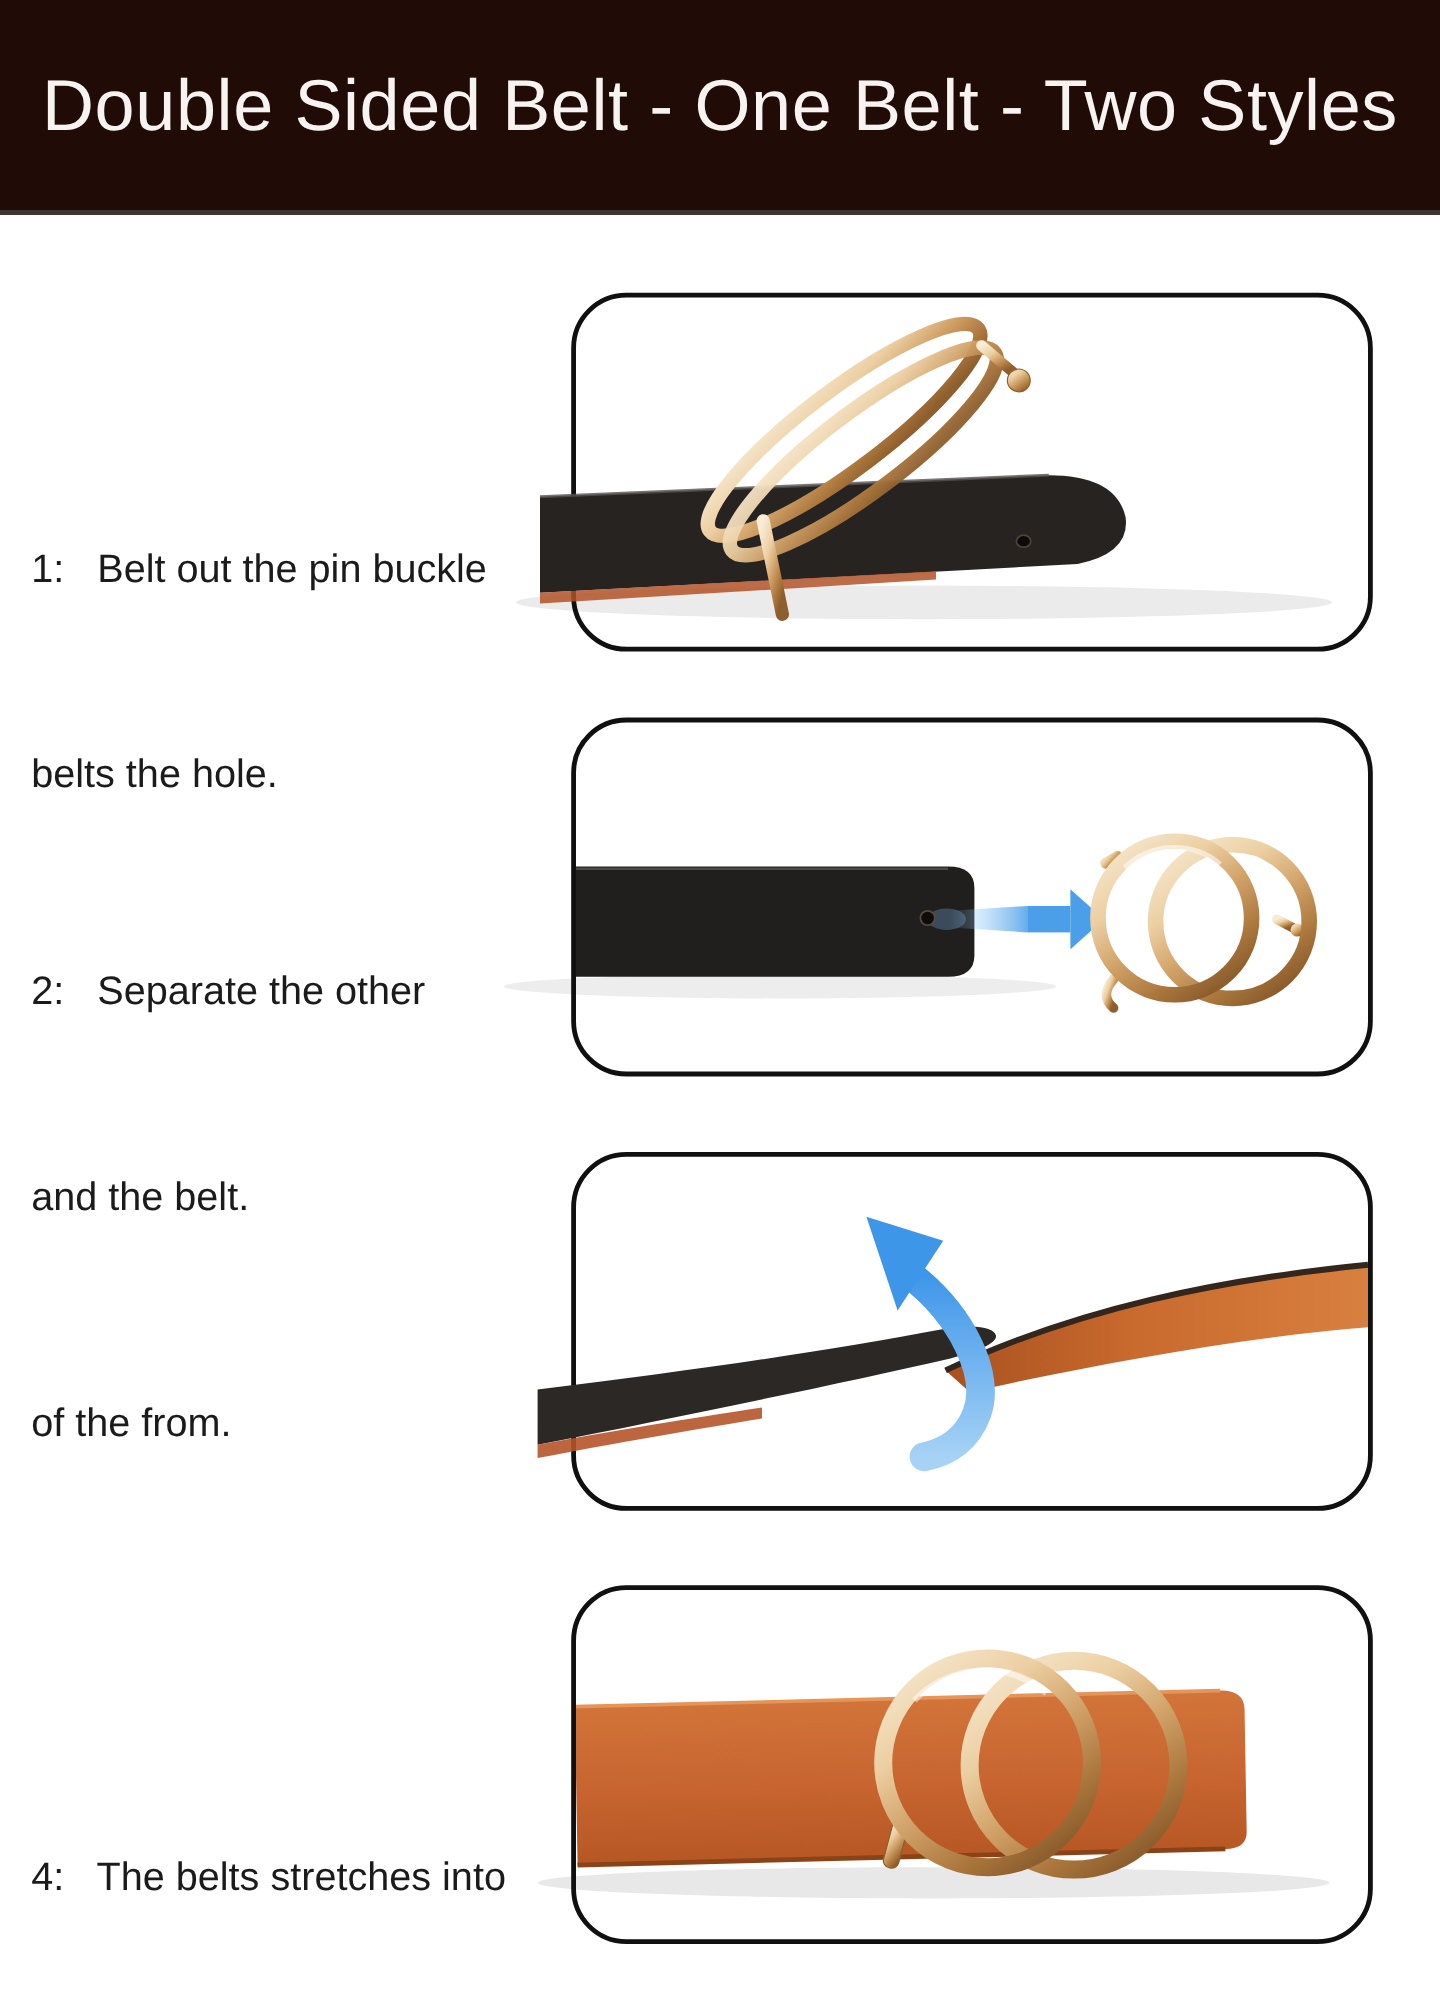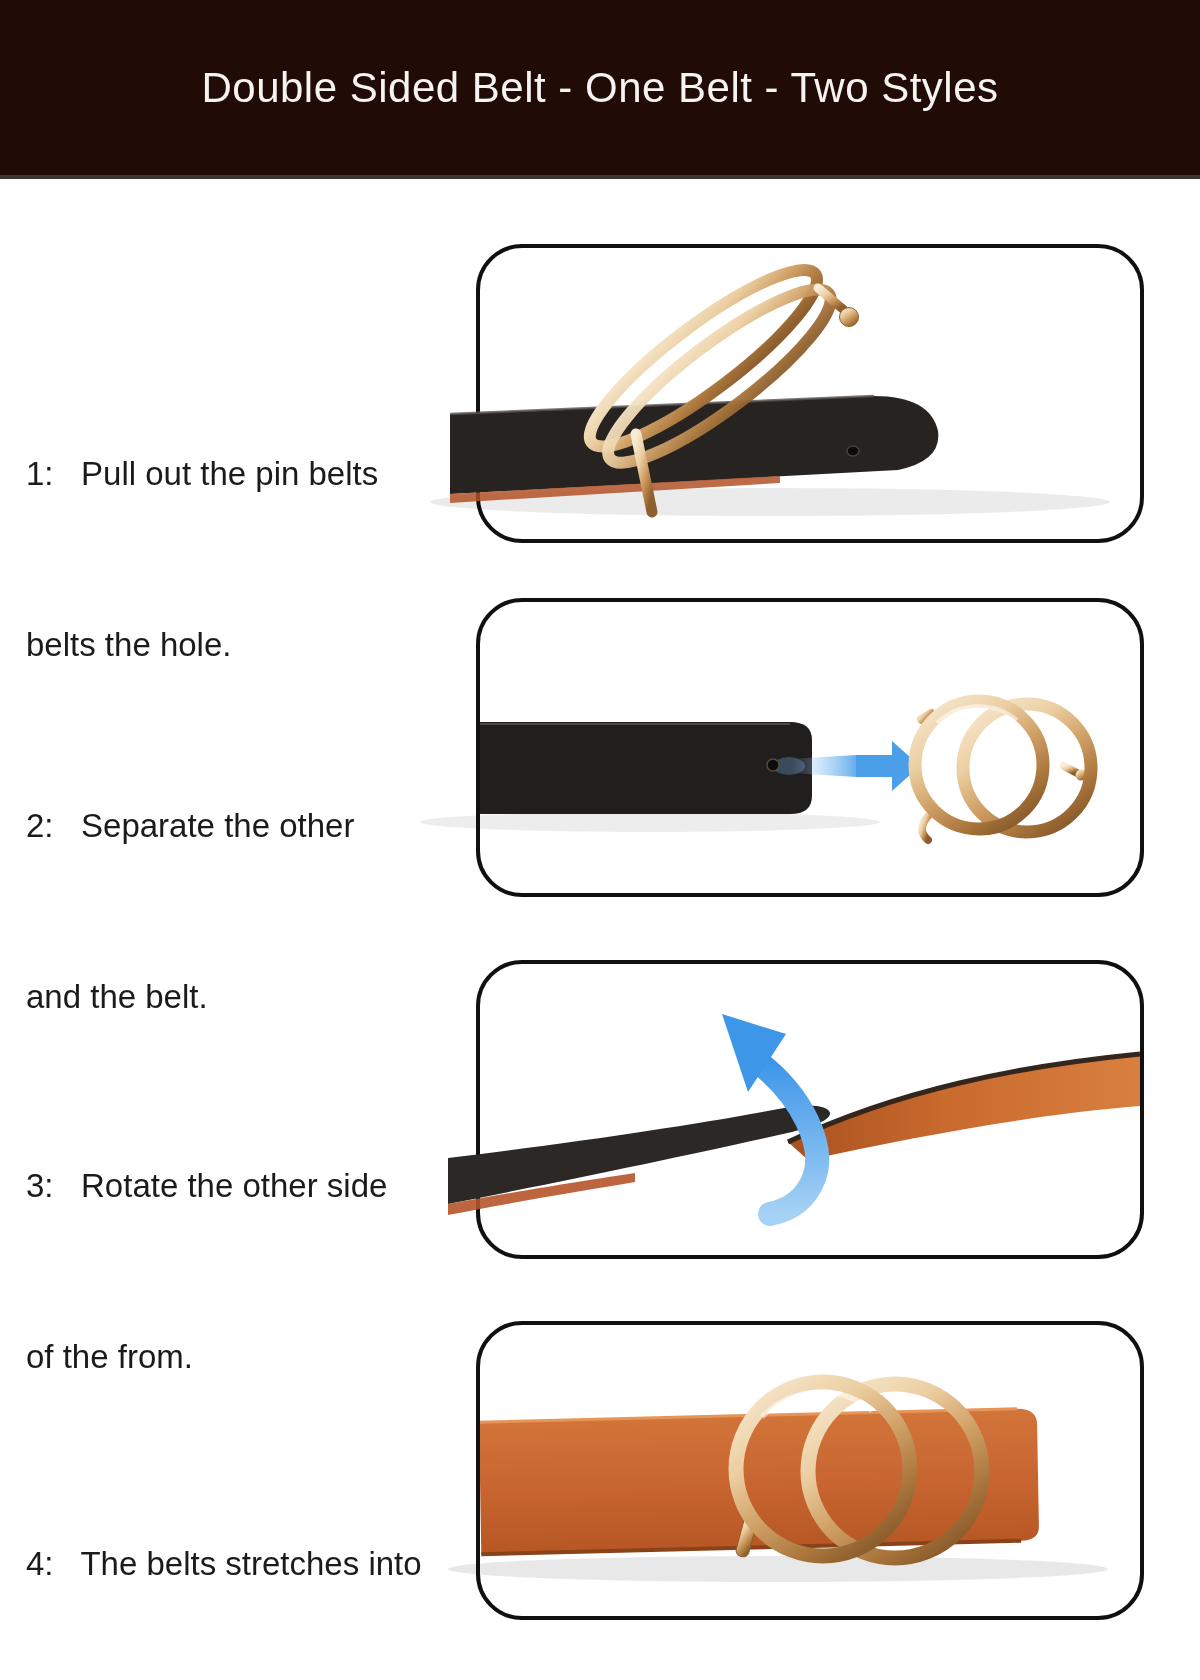--- a/index.html
+++ b/index.html
@@ -7,21 +7,21 @@
     position:relative;width:1200px;height:1680px;background:#ffffff;
     font-family:"Liberation Sans", sans-serif;overflow:hidden;
   }
   
   .hdr{
     position:absolute;left:0;top:0;width:1200px;height:175px;
     background:#200b06;border-bottom:4px solid #3c3634;
     display:flex;align-items:center;justify-content:center;
   }
   .hdr h1{
-    margin:12px;font-size:42px;font-weight:400;color:#f6f3f1;letter-spacing:.5px;
+    margin:12px;font-size:60px;font-weight:400;color:#f6f3f1;letter-spacing:.5px;
     white-space:nowrap;
   }
   
   .step-text{
     position:absolute;left:26px;width:470px;color:#1b1b1b;
     font-size:33px;line-height:57px;white-space:pre;
   }
   .t1{top:331px}.t2{top:683px}.t3{top:1043px}.t4{top:1421px}
   
   svg.panel{position:absolute;left:440px;width:710px;height:307px;overflow:visible;}
@@ -60,29 +60,28 @@
           <stop offset="1" stop-color="#a6d2f5"></stop>
       </linearGradient>
     </defs>
   </svg>
 
   <div class="hdr">
     <h1>Double Sided Belt - One Belt - Two Styles</h1>
   </div>
 
   <div class="step-text t1">
-    <div>1:   Pull out the pin belts</div>
+    <div>1:   Belt out the pin buckle</div>
     <div>belts the hole.</div>
   </div>
   <div class="step-text t2">
     <div>2:   Separate the other</div>
     <div>and the belt.</div>
   </div>
   <div class="step-text t3">
-    <div>3:   Rotate the other side</div>
     <div>of the from.</div>
   </div>
   <div class="step-text t4">
     <div>4:   The belts stretches into</div>
     
   </div>
 
   <svg class="panel p1" viewBox="0 0 710 307">
     <rect x="38" y="6" width="664" height="295" rx="44" fill="#ffffff" stroke="#101010" stroke-width="4"></rect>
     <g>

